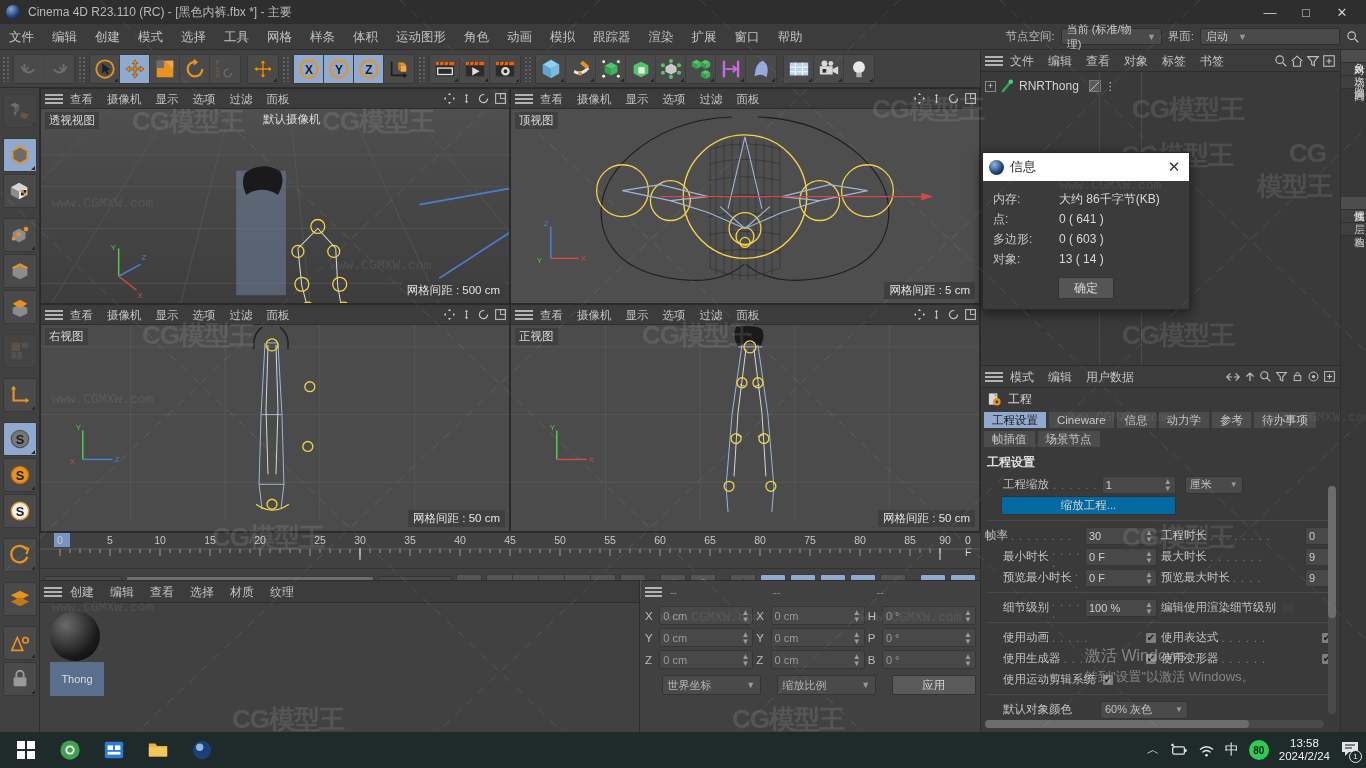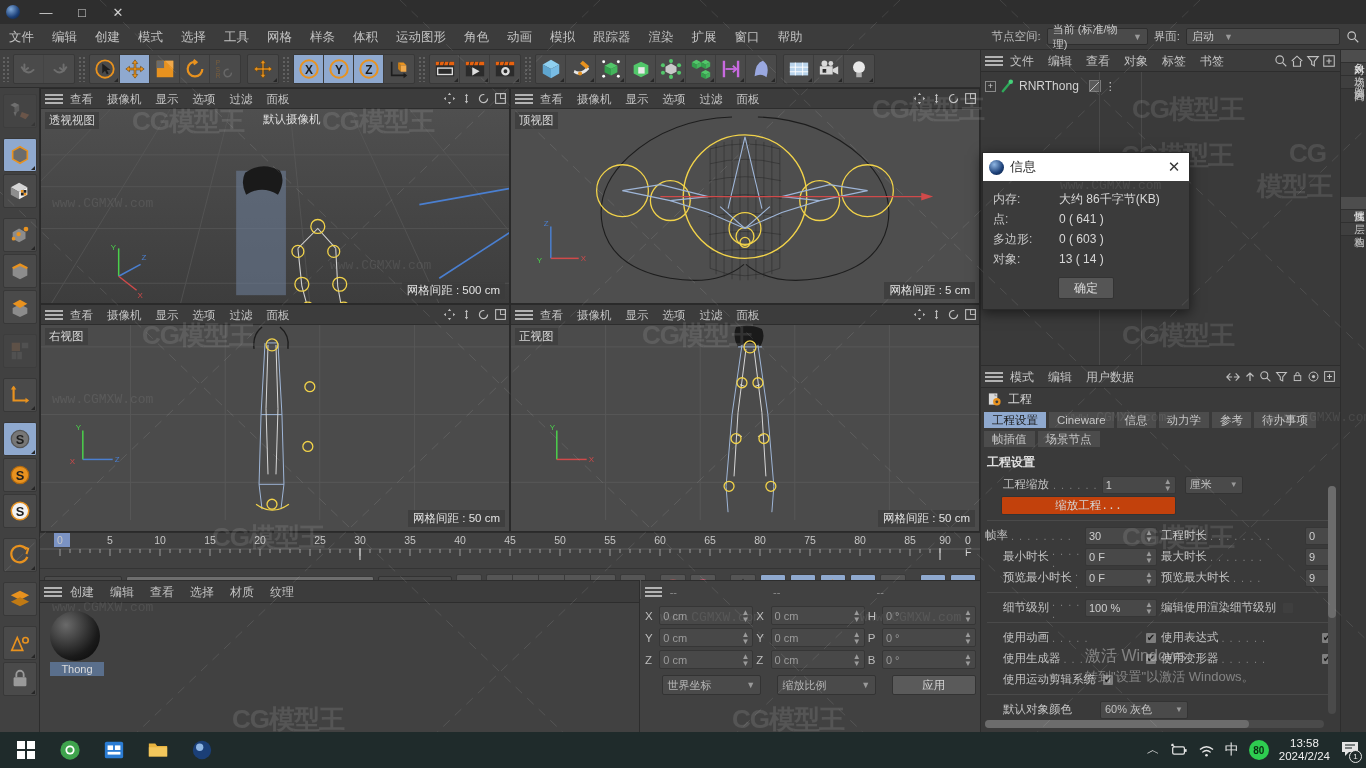--- a/index.html
+++ b/index.html
@@ -93,21 +93,21 @@
   .matpanel{ position:absolute; left:40px; bottom:36px; width:600px; top:580px; background:#414141;
     border-top:1px solid #2d2d2d; border-right:1px solid #2d2d2d;}
   .panel-hdr{ height:22px; background:#3c3c3c; display:flex;align-items:center;
     font-size:12px;color:#c2c2c2;padding-left:4px; border-bottom:1px solid #2d2d2d;}
   .panel-hdr .hm{padding:0 8px;line-height:22px;}
   .hamb{ width:18px;height:14px;display:flex;flex-direction:column;justify-content:space-between;padding:2px 0;}
   .hamb i{display:block;height:2px;background:#b3b3b3;}
   .mat-item{ width:54px; margin:6px; text-align:center;}
   .mat-sphere{ width:50px;height:50px;border-radius:50%;
     background:radial-gradient(circle at 32% 28%,#6a6a6a,#1a1a1a 65%,#050505);}
-  .mat-name{ font-size:11px;color:#dcdcdc;background:#5a6f8c;margin-top:1px;padding:1px 0;}
+  .mat-name{ font-size:11px;color:#dcdcdc;background:#5a6f8c;margin-top:1px;padding:11px 0;}
   .mat-body{position:relative;padding:2px 4px;display:flex;}
 
   
   .coord{ position:absolute; left:641px; bottom:36px; right:386px; top:580px; background:#414141;
     border-top:1px solid #2d2d2d;}
   .coord-hdr{ height:22px;display:flex;align-items:center;font-size:11px;color:#8d8d8d;
     padding-left:4px;gap:0;}
   .coord-hdr span{width:112px;display:inline-block;}
   .coord-rows{padding:2px 4px;}
   .crow{ display:flex; align-items:center; gap:3px; height:21px; margin-bottom:1px;}
@@ -148,22 +148,22 @@
     display:flex;align-items:center;border:1px solid #3a3a3a;}
   .at-tab.sel{ background:#8fa9cf;color:#1d1d1d;}
   .at-sect{ font-size:12px;color:#e0e0e0;font-weight:bold;padding:5px 6px 3px;}
   .at-row{ display:flex;align-items:center;height:21px;padding:0 4px;gap:4px;}
   .at-lab{ font-size:11.5px;color:#c3c3c3;white-space:nowrap;}
   .dots{ flex:0 0 auto; color:#7d7d7d; letter-spacing:1px; font-size:11px; overflow:hidden;}
   .at-field{ width:72px;height:18px;background:#484848;border:1px solid #363636;border-radius:2px;
     display:flex;align-items:center;justify-content:space-between;padding:0 3px;color:#cfcfcf;font-size:11px;}
   .at-sel{ width:58px;height:18px;background:#4a4a4a;border:1px solid #333;border-radius:2px;
     display:flex;align-items:center;justify-content:space-between;padding:0 4px;color:#c0c0c0;font-size:11px;}
-  .at-btn{ height:19px;background:#c2410c;border:1px solid #333;border-radius:2px;
-    display:flex;align-items:center;justify-content:center;color:#d5d5d5;font-size:11.5px;font-family:Liberation Mono, monospace;}
+  .at-btn{ height:19px;background:#0369a1;border:1px solid #333;border-radius:2px;
+    display:flex;align-items:center;justify-content:center;color:#d5d5d5;font-size:11.5px;}
   .chk{ width:12px;height:12px;background:#7f7f7f;border:1px solid #3a3a3a;border-radius:2px;
     display:flex;align-items:center;justify-content:center;color:#1a1a1a;font-size:10px;line-height:1;}
   .chk.off{background:#3f3f3f;color:transparent;}
   .at-div{height:1px;background:#4a4a4a;margin:4px 6px;}
   .at-col{width:172px;display:flex;align-items:center;gap:3px;}
 
   
   .rail{ position:absolute; right:0; top:50px; bottom:36px; width:26px; background:#383838;
     border-left:1px solid #2d2d2d;}
   .rail-tab{ width:26px; padding:6px 0; writing-mode:vertical-rl; text-orientation:upright;
@@ -204,20 +204,21 @@
     font-size:16px; pointer-events:none; text-align:left; line-height:21px;}
   .activate .l2{font-size:13px;}
 </style>
 </head>
 <body>
 
 <div class="app">
 
   <div class="titlebar">
     <div class="tb-logo"></div>
+    <div class="tb-title">Cinema 4D R23.110 (RC) - [黑色内裤.fbx *] - 主要</div>
     <div class="tb-btns">
       <div class="tb-btn">—</div>
       <div class="tb-btn">□</div>
       <div class="tb-btn close">✕</div>
     </div>
   </div>
 
   <div class="menubar">
     <div class="mi">文件</div>
     <div class="mi">编辑</div>
@@ -238,21 +239,21 @@
     <div class="mi">窗口</div>
     <div class="mi">帮助</div>
     <div class="spacer"></div>
     <div class="mb-right">
       <span>节点空间:</span>
       <div class="mini-sel" style="width:101px">
         <span>当前 (标准/物理)</span>
         <span class="cv">▼</span>
       </div>
       <span>界面:</span>
-      <div class="mini-sel" style="width:154px">
+      <div class="mini-sel" style="width:140px">
         <span>启动</span>
         <span class="cv">▼</span>
       </div>
       <svg class="ico" style="width:14px;height:14px" viewBox="0 0 16 16">
         <circle cx="6.5" cy="6.5" r="4.3" fill="none" stroke="#c8c8c8" stroke-width="1.3"></circle>
         <line x1="9.6" y1="9.6" x2="14" y2="14" stroke="#c8c8c8" stroke-width="1.3"></line>
         </svg>
     </div>
   </div>
 

